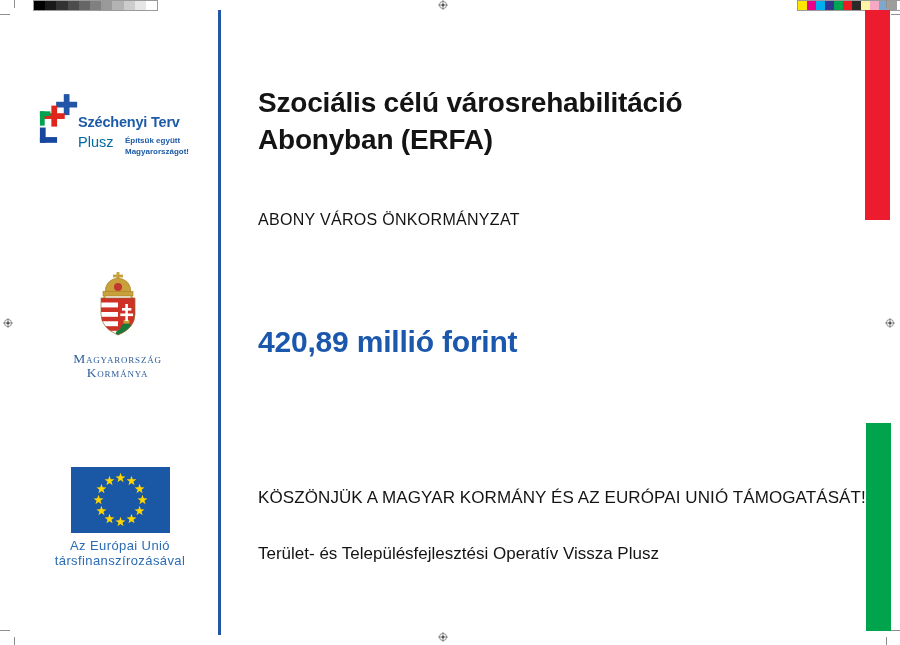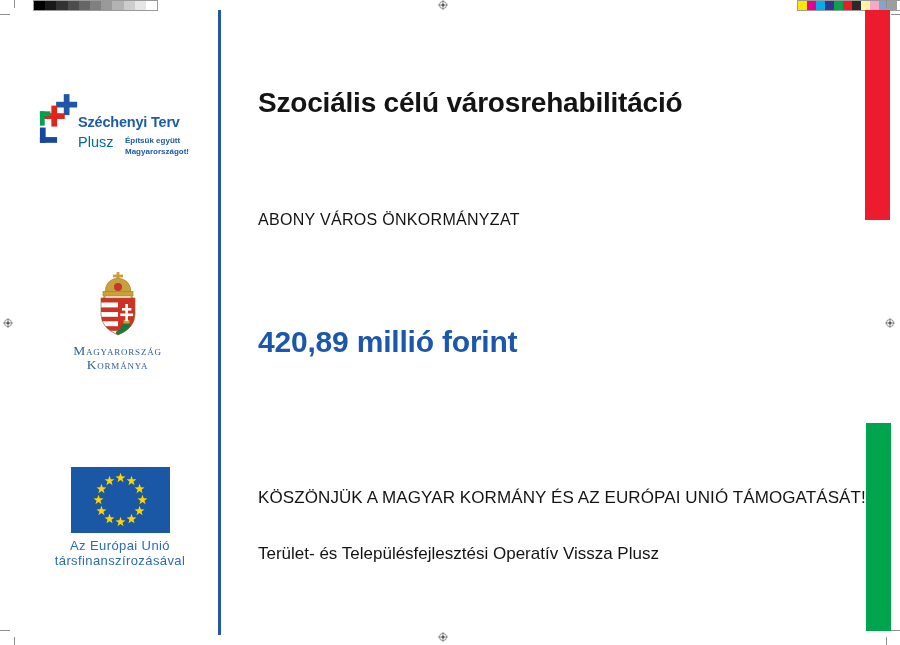--- a/index.html
+++ b/index.html
@@ -34,21 +34,21 @@
   
   .stp-logo{position:absolute;left:36px;top:90px;width:180px;height:72px;}
   .stp-icon{position:absolute;left:2px;top:3px;}
   .stp-name1{position:absolute;left:42px;top:24px;font-size:14.5px;font-weight:bold;
              color:#1C5BA8;letter-spacing:-0.2px;white-space:nowrap;}
   .stp-name2{position:absolute;left:42px;top:44px;font-size:14.5px;font-weight:normal;
              color:#0369a1;white-space:nowrap;}
   .stp-tag{position:absolute;left:89px;top:46px;font-size:8px;font-weight:bold;
            color:#1C5BA8;line-height:10.5px;white-space:nowrap;}
   .gov-logo{position:absolute;left:30px;top:272px;width:175px;text-align:center;}
-  .gov-text{margin-top:4px;font-family:"Liberation Serif",serif;font-variant:small-caps;
+  .gov-text{margin-top:12px;font-family:"Liberation Serif",serif;font-variant:small-caps;
             font-size:13.5px;line-height:14px;color:#30609C;letter-spacing:0.8px;}
   .eu-logo{position:absolute;left:25px;top:467px;width:190px;text-align:center;}
   .eu-flag{width:99px;height:66px;background:#1A57A4;margin:0 auto;position:relative;}
   .eu-text{margin-top:5px;font-size:13px;line-height:15px;color:#2A6CB5;letter-spacing:0.4px;}
   
   .main-text{position:absolute;color:#141414;}
   .title{left:258px;top:84px;font-size:28px;font-weight:bold;line-height:37px;letter-spacing:-0.2px;}
   .beneficiary{left:258px;top:211px;font-size:16px;letter-spacing:0.3px;text-align:right;}
   .grant-label{left:258px;top:305px;font-size:16.5px;}
   .grant-amount{left:258px;top:325px;font-size:30px;font-weight:bold;color:#1B57AC;letter-spacing:-0.2px;}
@@ -209,19 +209,20 @@
       </svg>
     </div>
     <div class="eu-text">
       <div>Az Európai Unió</div>
       <div>társfinanszírozásával</div>
     </div>
   </div>
 
   <div class="main-text title">
     <div>Szociális célú városrehabilitáció</div>
+    <div>Abonyban (ERFA)</div>
   </div>
   <div class="main-text beneficiary">ABONY VÁROS ÖNKORMÁNYZAT</div>
   <div class="main-text grant-amount">420,89 millió forint</div>
   <div class="main-text thanks">KÖSZÖNJÜK A MAGYAR KORMÁNY ÉS AZ EURÓPAI UNIÓ TÁMOGATÁSÁT!</div>
   <div class="main-text program">Terület- és Településfejlesztési Operatív Vissza Plusz</div>
 
 </div>
 
 </body></html>

